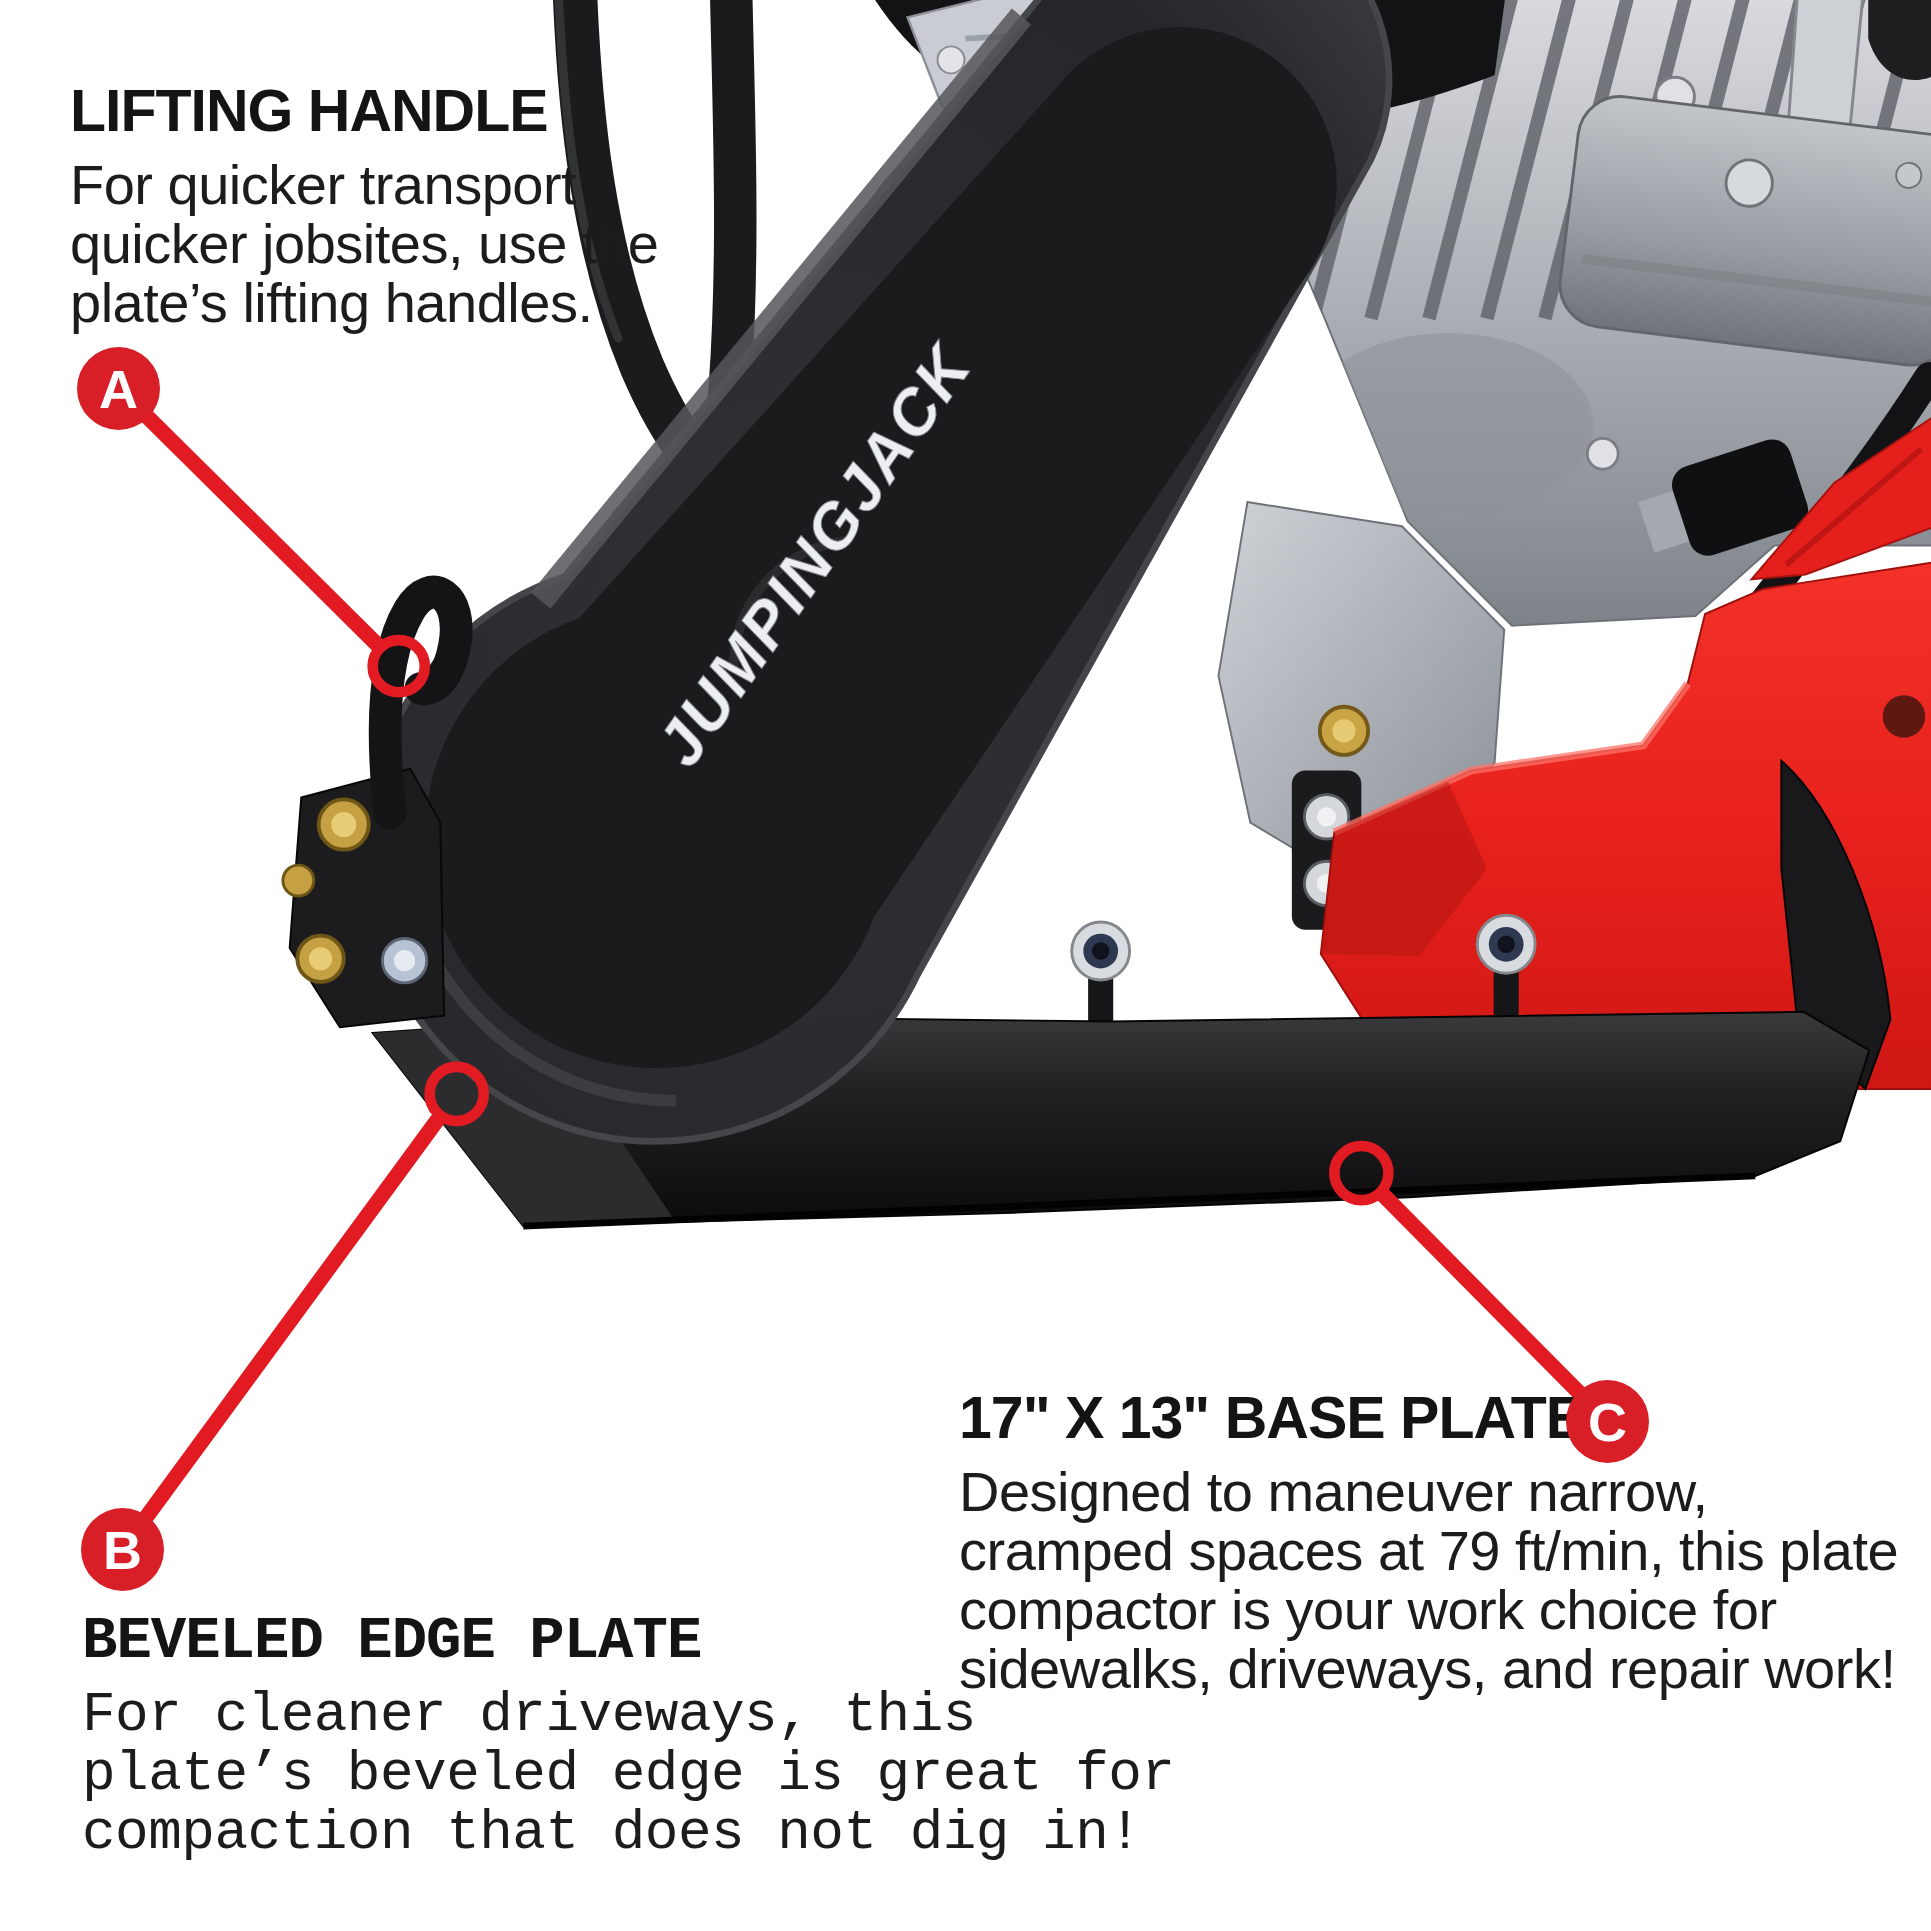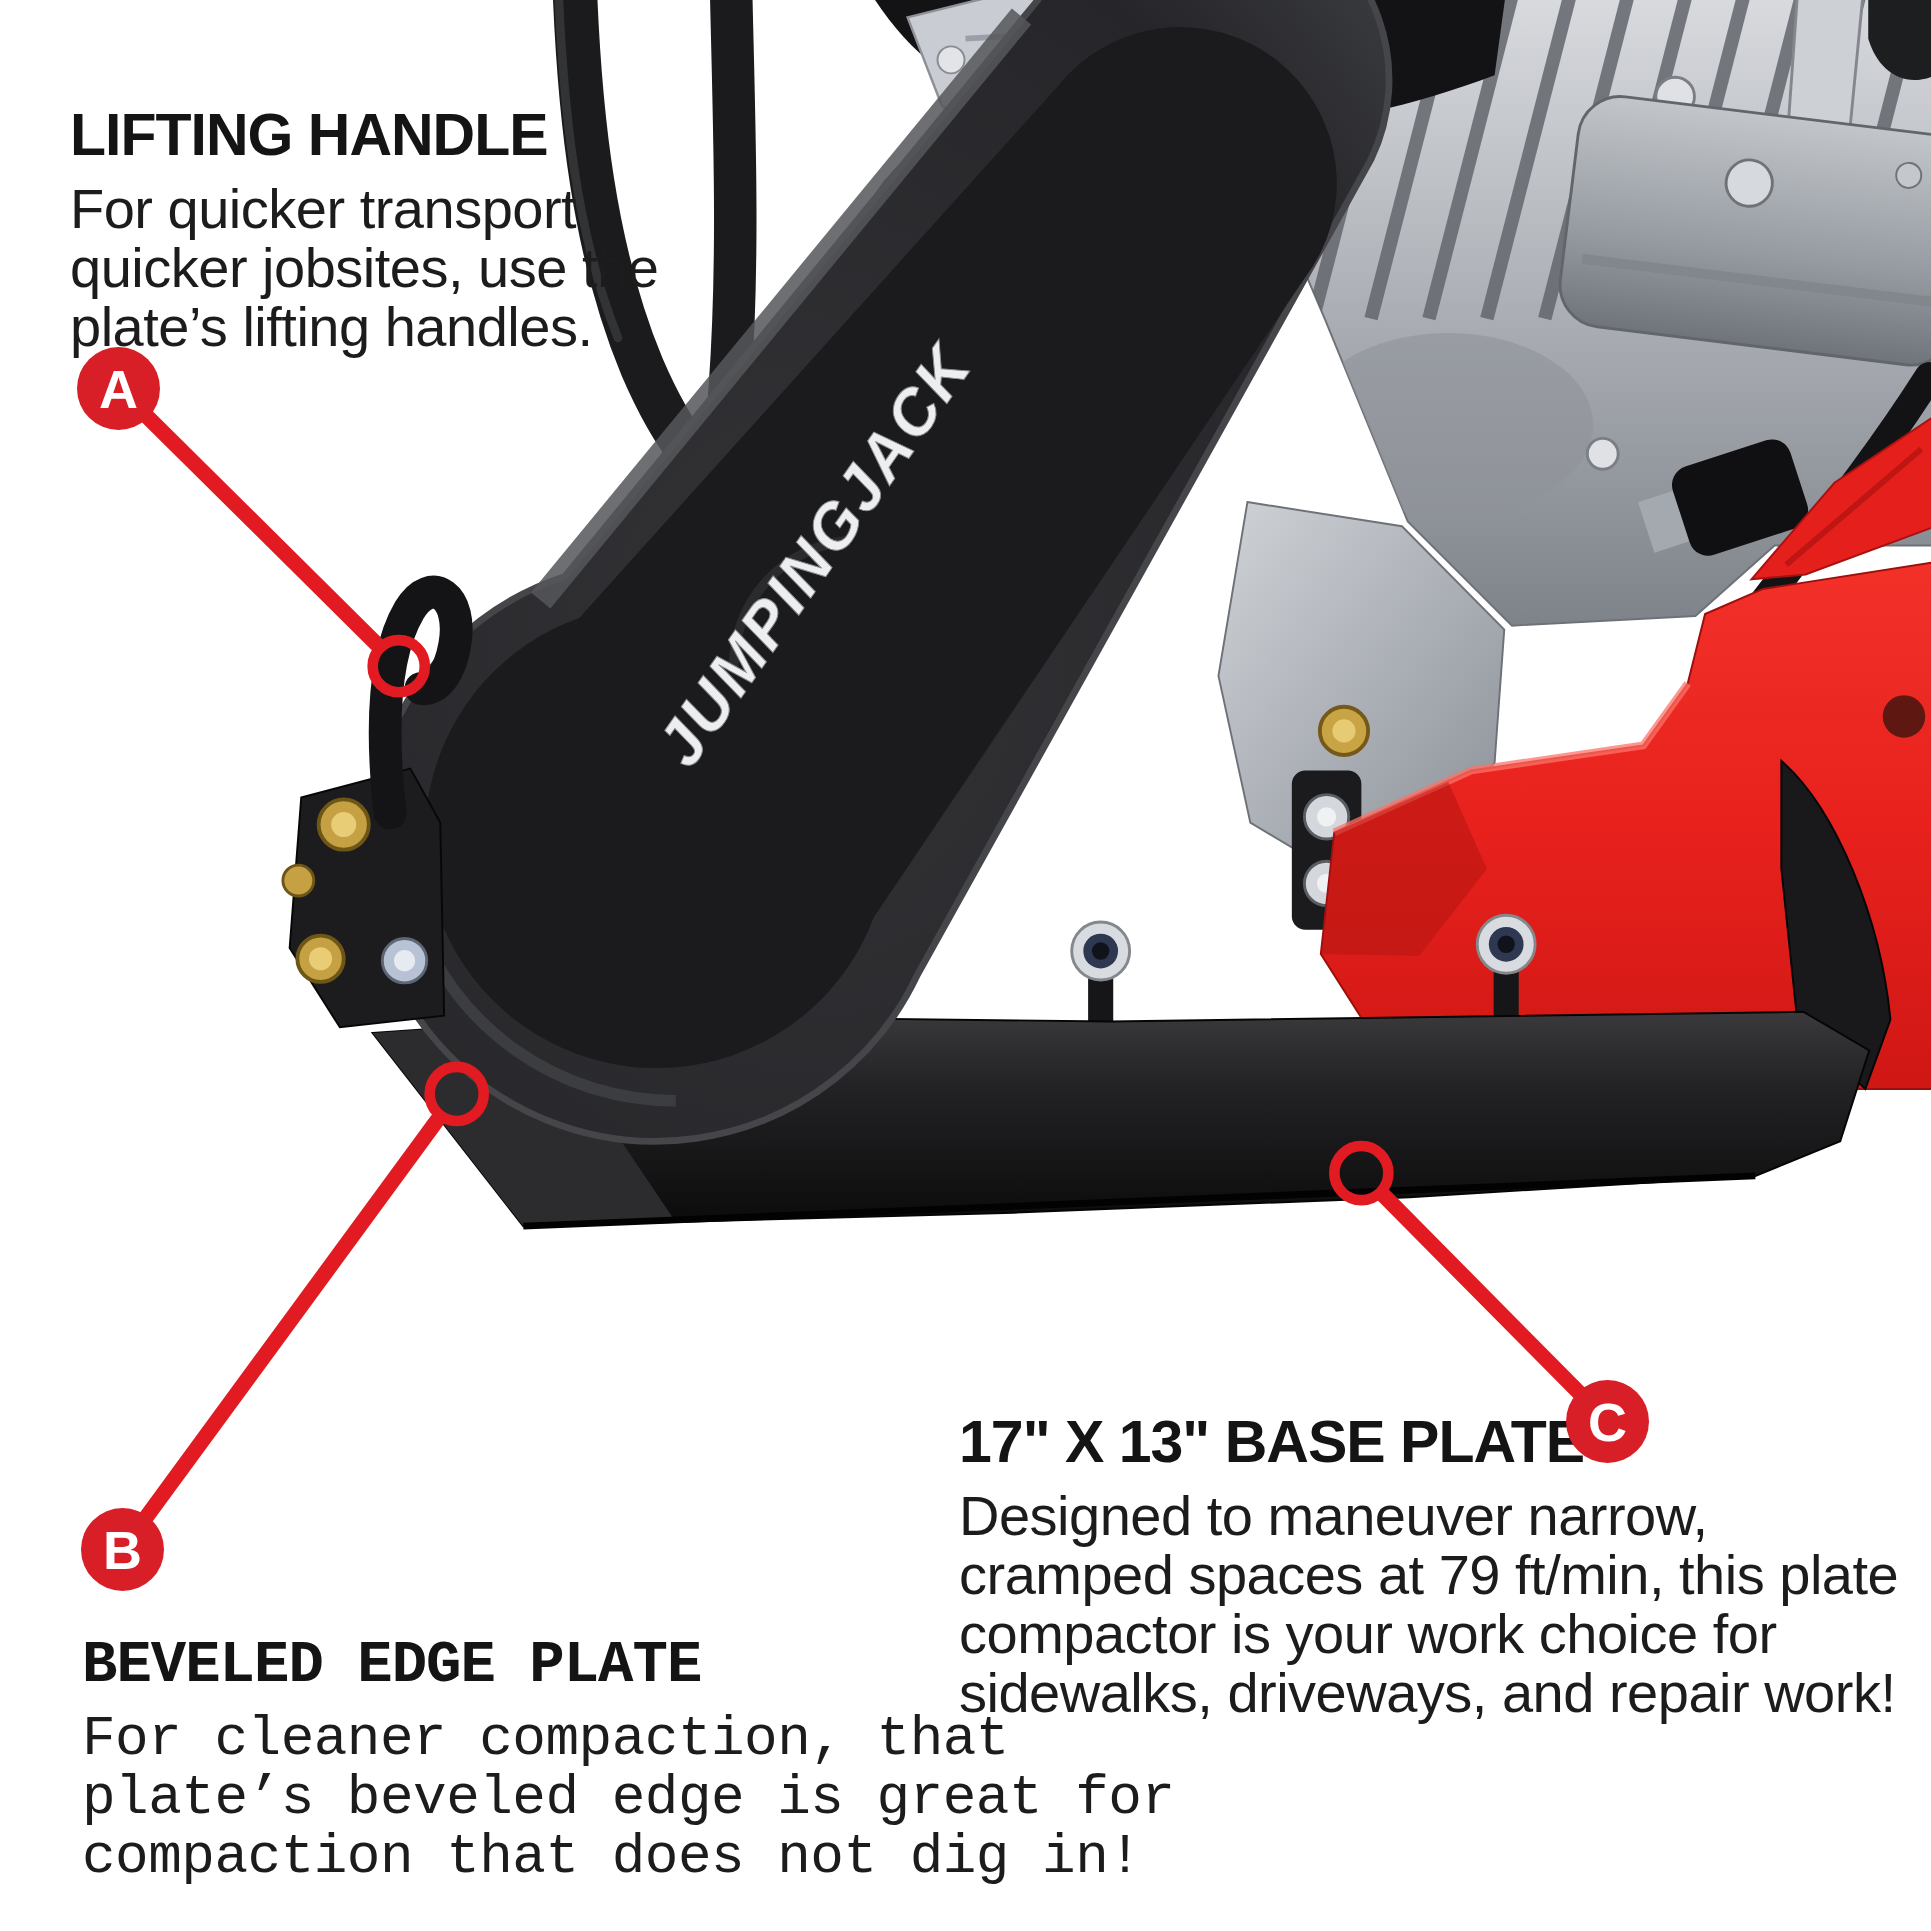--- a/index.html
+++ b/index.html
@@ -1,21 +1,21 @@
 <!DOCTYPE html>
 <html><head>
 <meta charset="utf-8">
 <style>
   html,body{margin:0;padding:0;background:#fff;}
   .canvas{
     position:relative;width:1931px;height:1931px;background:#ffffff;
     overflow:hidden;font-family:"Liberation Sans",sans-serif;
   }
   .machine-svg{position:absolute;left:0;top:0;}
-  .callout-text{position:absolute;color:#1b1b1b;margin-top:24px;}
+  .callout-text{position:absolute;color:#1b1b1b;}
   .callout-text h2{
     margin:0 0 13.5px 0;font-size:59px;line-height:1.02;font-weight:bold;
     letter-spacing:-1px;color:#141414;white-space:nowrap;
   }
   .callout-text .line{
     font-size:56px;line-height:59px;letter-spacing:-0.5px;white-space:nowrap;color:#1c1c1c;
   }
   .badge{
     position:absolute;width:83px;height:83px;border-radius:50%;
     background:#d81f27;color:#ffffff;display:flex;align-items:center;justify-content:center;
@@ -214,21 +214,21 @@
 
   <div class="callout-text block-a">
     <h2>LIFTING HANDLE</h2>
     <div class="line">For quicker transport</div>
     <div class="line">quicker jobsites, use the</div>
     <div class="line">plate’s lifting handles.</div>
   </div>
 
   <div class="callout-text block-b">
     <h2>BEVELED EDGE PLATE</h2>
-    <div class="line">For cleaner compaction, that</div>
+    <div class="line">For cleaner driveways, this</div>
     <div class="line">plate’s beveled edge is great for</div>
     <div class="line">compaction that does not dig in!</div>
   </div>
 
   <div class="callout-text block-c">
     <h2>17" X 13" BASE PLATE</h2>
     <div class="line">Designed to maneuver narrow,</div>
     <div class="line">cramped spaces at 79 ft/min, this plate</div>
     <div class="line">compactor is your work choice for</div>
     <div class="line">sidewalks, driveways, and repair work!</div>

